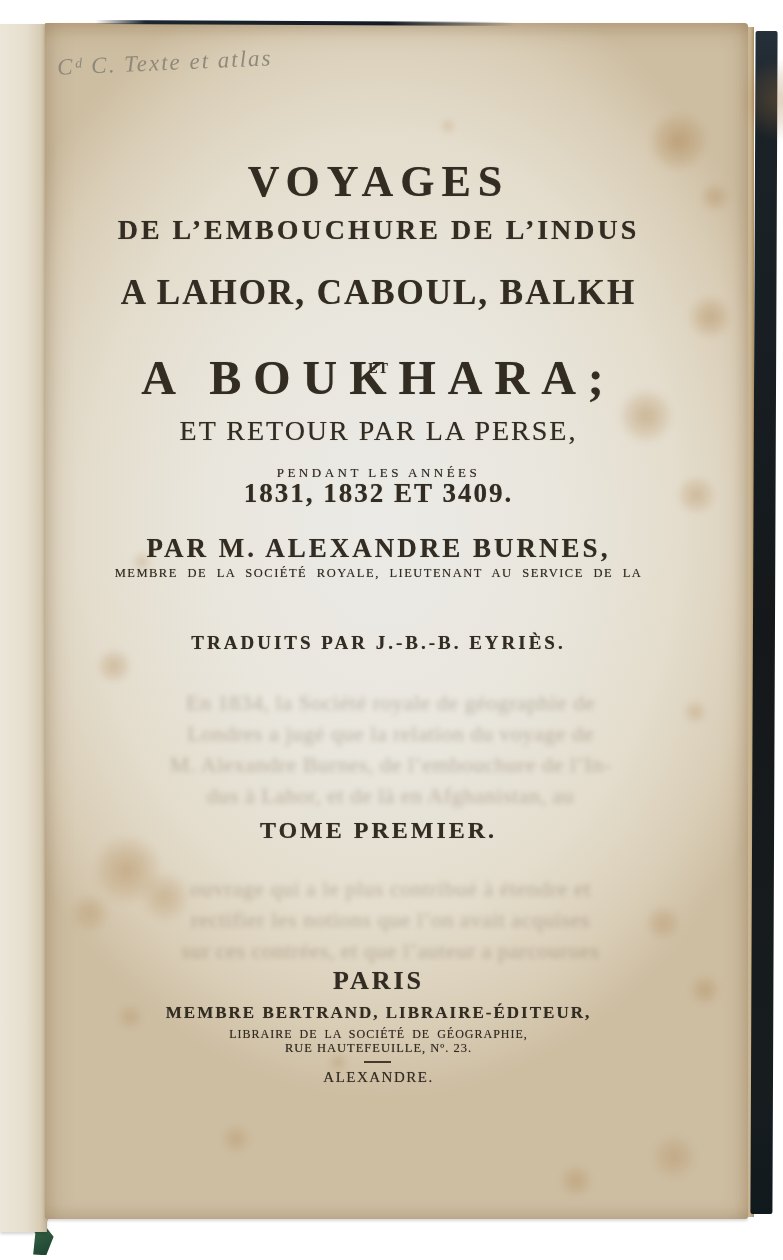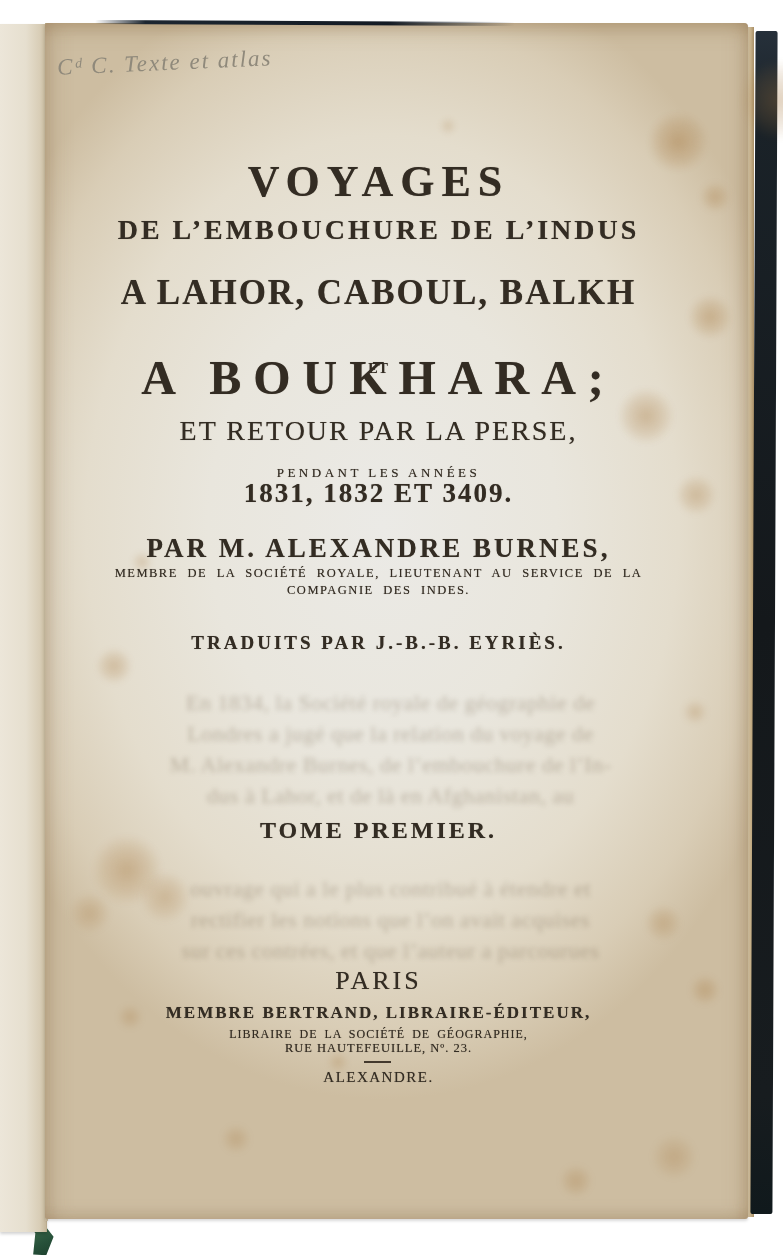--- a/index.html
+++ b/index.html
@@ -58,21 +58,21 @@
   .t-boukhara{top:327px;font-size:48px;font-weight:bold;letter-spacing:12px;}
   .t-retour{top:392px;font-size:28px;letter-spacing:2px;}
   .t-pendant{top:442px;font-size:13px;letter-spacing:3.5px;}
   .t-years{top:455px;font-size:27px;font-weight:bold;letter-spacing:2px;}
   .t-par{top:510px;font-size:27px;font-weight:bold;letter-spacing:3px;}
   .t-membre{top:543px;font-size:12.5px;letter-spacing:1.5px;word-spacing:5px;}
   .t-compagnie{top:560px;font-size:12.5px;letter-spacing:1.5px;word-spacing:5px;}
   .t-traduits{top:593px;font-size:19px;font-weight:bold;letter-spacing:3px;margin-top:16px;}
   .t-ouvrage{top:636px;font-size:11.5px;letter-spacing:1.5px;}
   .t-tome{top:794px;font-size:24px;letter-spacing:3px;font-weight:bold;}
-  .t-paris{top:943px;font-size:26px;font-weight:normal;letter-spacing:3px;}
+  .t-paris{top:943px;font-size:26px;font-weight:bold;letter-spacing:3px;}
   .t-arthus{top:980px;font-size:17px;font-weight:bold;letter-spacing:2px;}
   .t-libraire{top:1004px;font-size:12px;letter-spacing:1px;word-spacing:3px;}
   .t-rue{top:1018px;font-size:12.5px;letter-spacing:1px;}
   .t-rule{position:absolute;top:1038px;left:50%;margin-left:-33px;width:27px;height:2px;
     background:#43392d;z-index:5;}
   .t-mdccc{top:1046px;font-size:15px;letter-spacing:1.5px;}
 </style>
 </head>
 <body>
 
@@ -126,21 +126,20 @@
     <div class="line t-emb">DE L’EMBOUCHURE DE L’INDUS</div>
     <div class="line t-lahor">A LAHOR, CABOUL, BALKH</div>
     <div class="line t-et">ET</div>
     <div class="line t-boukhara">A BOUKHARA;</div>
     <div class="line t-retour">ET RETOUR PAR LA PERSE,</div>
     <div class="line t-pendant">PENDANT LES ANNÉES</div>
     <div class="line t-years">1831, 1832 ET 3409.</div>
 
     <div class="line t-par">PAR M. ALEXANDRE BURNES,</div>
     <div class="line t-membre">MEMBRE DE LA SOCIÉTÉ ROYALE, LIEUTENANT AU SERVICE DE LA</div>
-    <div class="line t-compagnie">COMPAGNIE DES INDES.</div>
     <div class="line t-traduits">TRADUITS PAR J.-B.-B. EYRIÈS.</div>
 
     <div class="line t-tome">TOME PREMIER.</div>
 
     <div class="line t-paris">PARIS</div>
     <div class="line t-arthus">MEMBRE BERTRAND, LIBRAIRE-ÉDITEUR,</div>
     <div class="line t-libraire">LIBRAIRE DE LA SOCIÉTÉ DE GÉOGRAPHIE,</div>
     <div class="line t-rue">RUE HAUTEFEUILLE, Nº. 23.</div>
     <div class="t-rule"></div>
     <div class="line t-mdccc">ALEXANDRE.</div>

